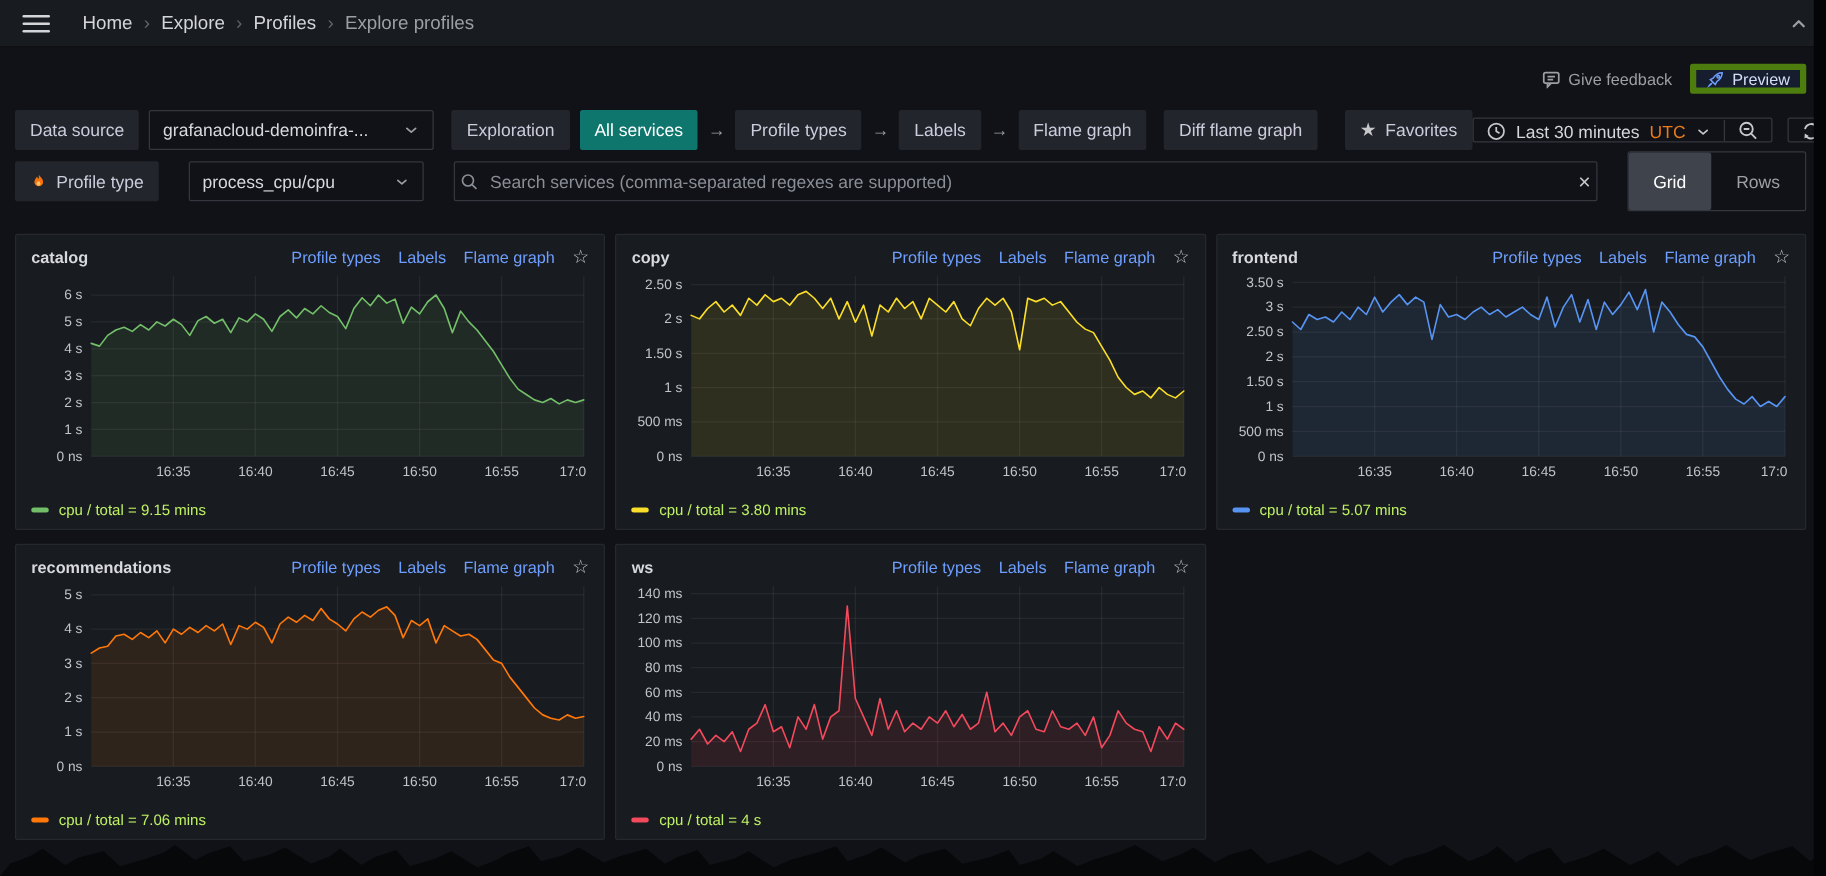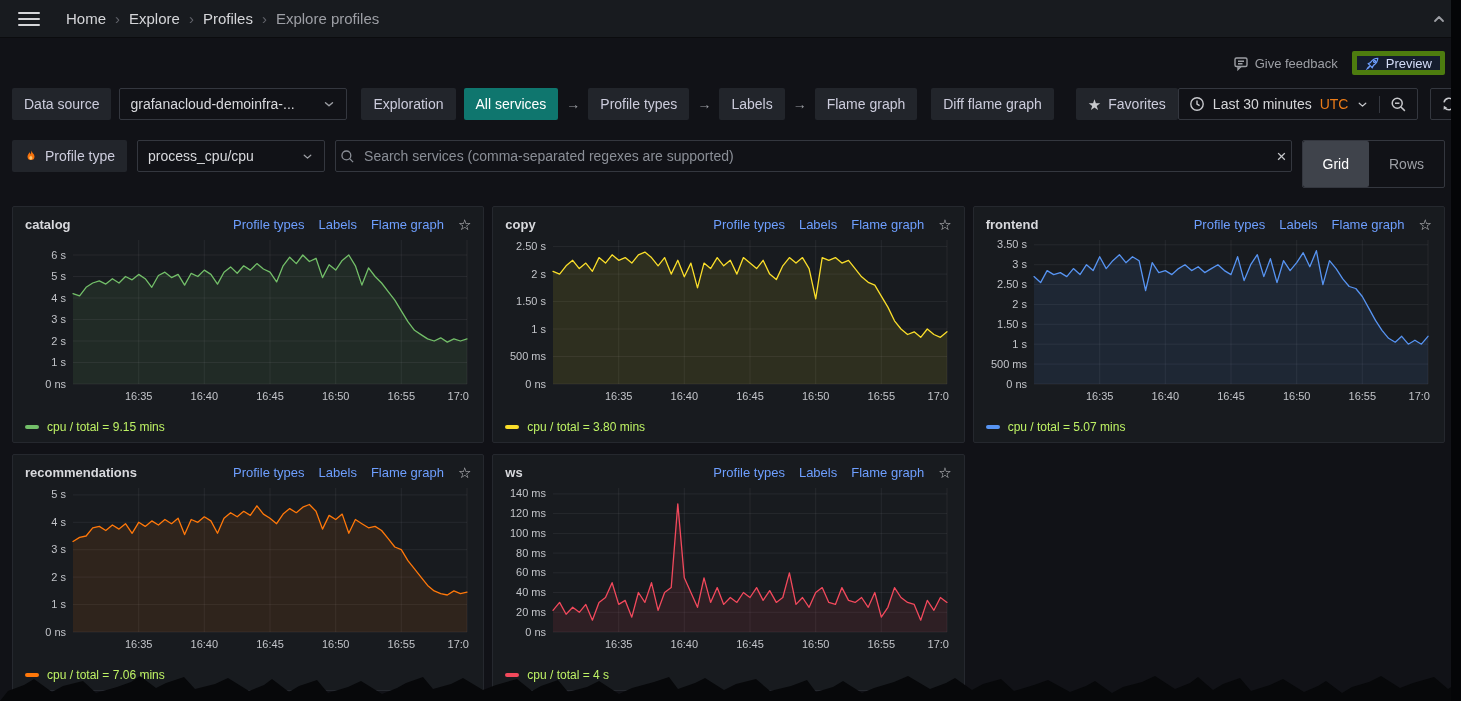--- a/index.html
+++ b/index.html
@@ -21,26 +21,26 @@
   
   .toolbar{display:flex;justify-content:space-between;align-items:center}
   .tb-left{display:flex;align-items:center;gap:8px;flex-wrap:nowrap}
   .btn{height:32px;display:inline-flex;align-items:center;gap:7px;padding:0 12px;background:#22252b;border:none;border-radius:2px;color:#ccccdc;font-size:14px;font-weight:500;cursor:pointer;white-space:nowrap}
   .btn.active{background:#0f766e;color:#fff}
   .chip{cursor:default}
   .dd{height:32px;box-sizing:border-box;display:flex;align-items:center;gap:10px;padding:0 10px;background:#111217;border:1px solid #34373f;border-radius:2px;font-size:14px;color:#d8d9dd;cursor:pointer;white-space:nowrap}
   .dd .chev{margin-left:auto}
   .arrow{color:#9d9fa5;font-size:14px}
   .tb-right{display:flex;align-items:center;gap:12px}
-  .group{display:flex;align-items:center;height:32px;box-sizing:border-box;border:1px solid #34373f;border-radius:2px;background:#111217}
+  .group{display:flex;align-items:flex-end;height:20px;box-sizing:border-box;border:1px solid #34373f;border-radius:2px;background:#111217}
   .gseg{display:flex;align-items:center;gap:8px;padding:0 10px;cursor:pointer;font-size:14px;font-weight:500;color:#d5d6d9;white-space:nowrap}
   .gseg + .gseg{border-left:1px solid #34373f}
   .utc{color:#eb7b18;font-weight:500}
   
-  .filter-row{display:flex;align-items:flex-start;gap:10px;margin-top:20px}
+  .filter-row{display:flex;align-items:center;gap:24px;margin-top:1px}
   .pt-select{width:188px;box-sizing:border-box}
   .search{flex:1;display:flex;align-items:center;gap:9px;height:32px;box-sizing:border-box;border:1px solid #34373f;border-radius:2px;background:#111217;padding:0 4px;cursor:text}
   .search .ph{color:#8a8e96;font-size:14px;flex:1}
   .search .x{color:#c7c8cc;font-size:17px;cursor:pointer;line-height:1}
   .layout-toggle{display:flex;height:48px;box-sizing:border-box;border:1px solid #34373f;border-radius:2px;background:#111217}
   .segm{display:flex;align-items:center;padding:0 20px;font-size:14px;color:#9d9fa5;font-weight:500;cursor:pointer;border-radius:2px}
   .segm.active{background:#3f434b;color:#fff}
   
   .panels-grid{display:grid;grid-template-columns:repeat(3,1fr);gap:11px 8px;margin-top:18px}
   .panel{background:#181b1f;border:1px solid #25282e;border-radius:2px;height:237px;box-sizing:border-box;padding:6px 10px 6px;display:flex;flex-direction:column}

